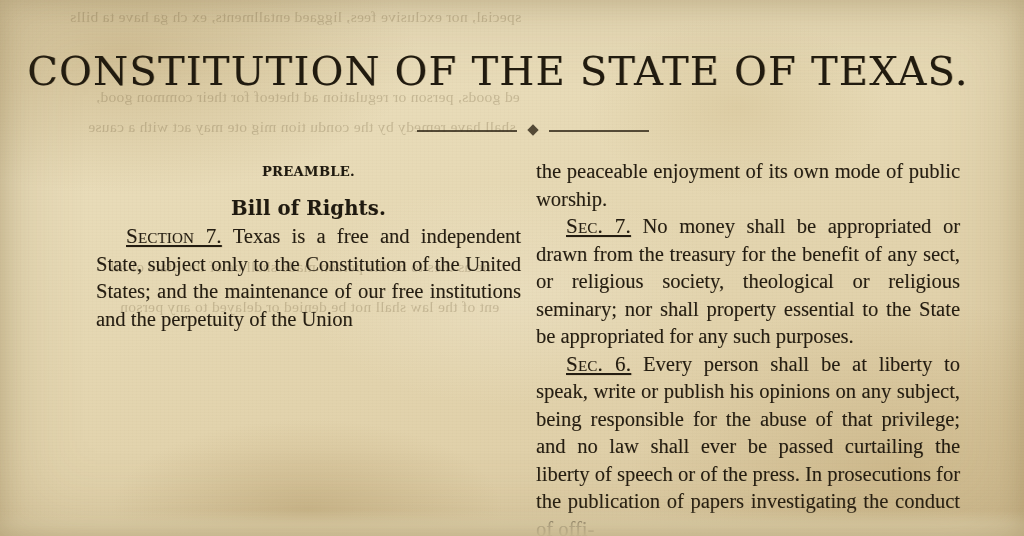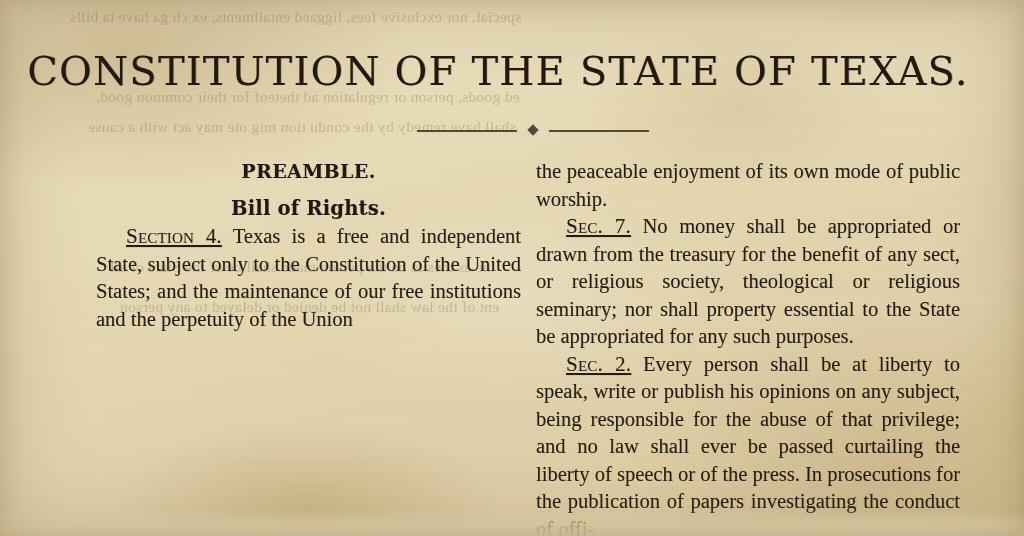--- a/index.html
+++ b/index.html
@@ -110,21 +110,21 @@
     text-align: justify;
     text-shadow: 0.5px 0.3px 0 rgba(70,54,24,0.30);
   }
   #col-left  { left: 96px; width: 425px; }
   #col-right { left: 536px; width: 424px; }
 
   .head {
     text-align: center;
     font-family: "DejaVu Serif", serif;
     font-weight: bold;
-    font-size: 19px;
+    font-size: 13px;
     letter-spacing: 0.4px;
     margin: 0 0 1px 0;
     color: #1f1a10;
   }
   .head.sub {
     font-size: 19.5px;
     letter-spacing: 0.2px;
     margin-top: 2px;
   }
   p.para {
@@ -178,26 +178,26 @@
     <div id="rule">
       <div class="ln l"></div>
       <div class="dia"></div>
       <div class="ln r"></div>
     </div>
 
     <div class="column" id="col-left">
       <div class="head">PREAMBLE.</div>
       <div class="spacer6"></div>
       <div class="head sub">Bill of Rights.</div>
-      <p class="para"><span class="sc">Section 4.</span> <span>Texas is a free and independent State, subject only to the Constitution of the United States; and the maintenance of our free institutions and the perpetuity of the Union</span></p>
+      <p class="para"><span class="sc">Section 7.</span> <span>Texas is a free and independent State, subject only to the Constitution of the United States; and the maintenance of our free institutions and the perpetuity of the Union</span></p>
     </div>
 
     <div class="column" id="col-right">
       <p class="para noind">the peaceable enjoyment of its own mode of public worship.</p>
       <p class="para"><span class="sc">Sec. 7.</span> <span>No money shall be appropriated or drawn from the treasury for the benefit of any sect, or religious society, theological or religious seminary; nor shall property essential to the State be appropriated for any such purposes.</span></p>
-      <p class="para"><span class="sc">Sec. 2.</span> <span>Every person shall be at liberty to speak, write or publish his opinions on any subject, being responsible for the abuse of that privilege; and no law shall ever be passed curtailing the liberty of speech or of the press. In prosecutions for the publication of papers investigating the conduct of offi-</span></p>
+      <p class="para"><span class="sc">Sec. 6.</span> <span>Every person shall be at liberty to speak, write or publish his opinions on any subject, being responsible for the abuse of that privilege; and no law shall ever be passed curtailing the liberty of speech or of the press. In prosecutions for the publication of papers investigating the conduct of offi-</span></p>
     </div>
 
   </div>
 
   <div id="bottom-fade"></div>
   <div id="vignette"></div>
 </div>
 
 </body></html>

